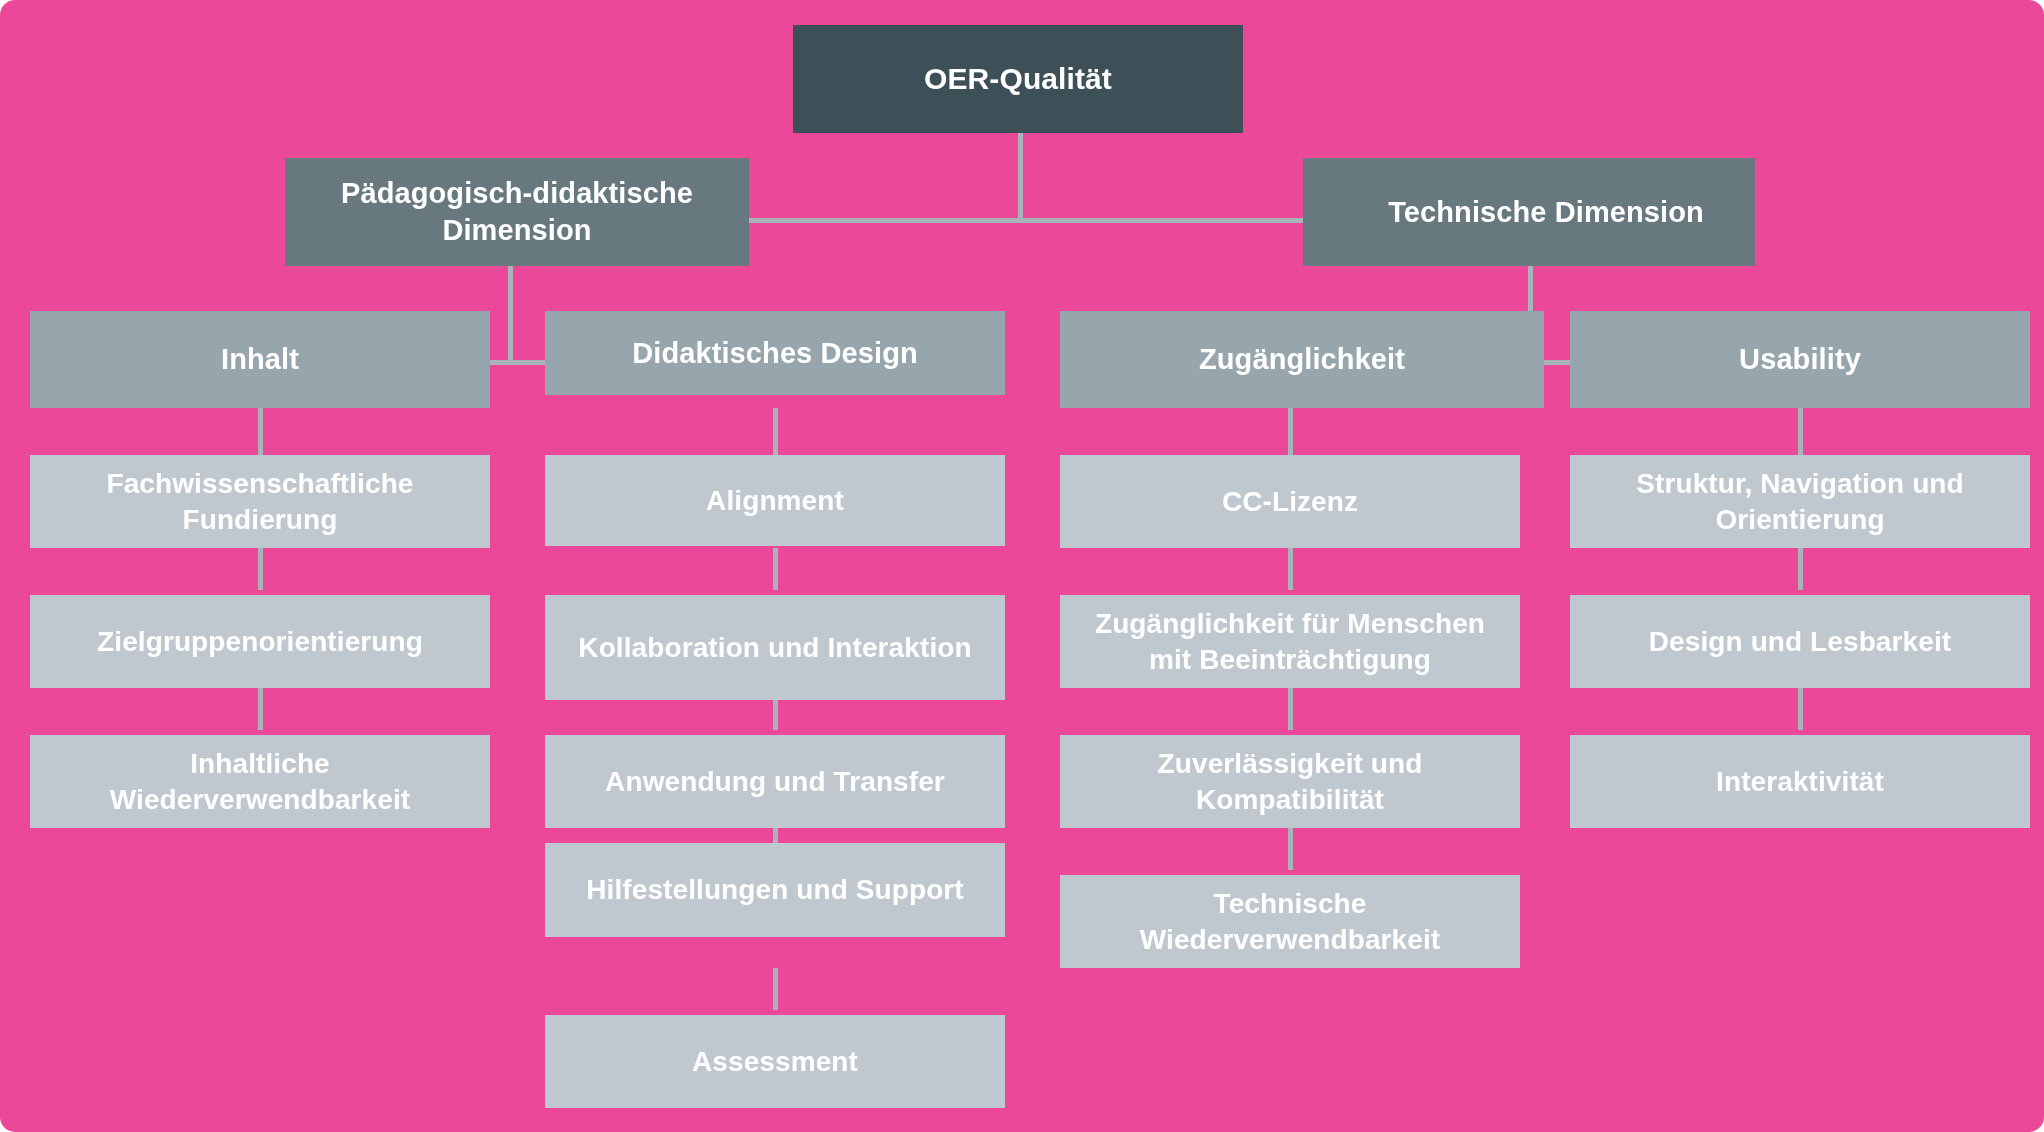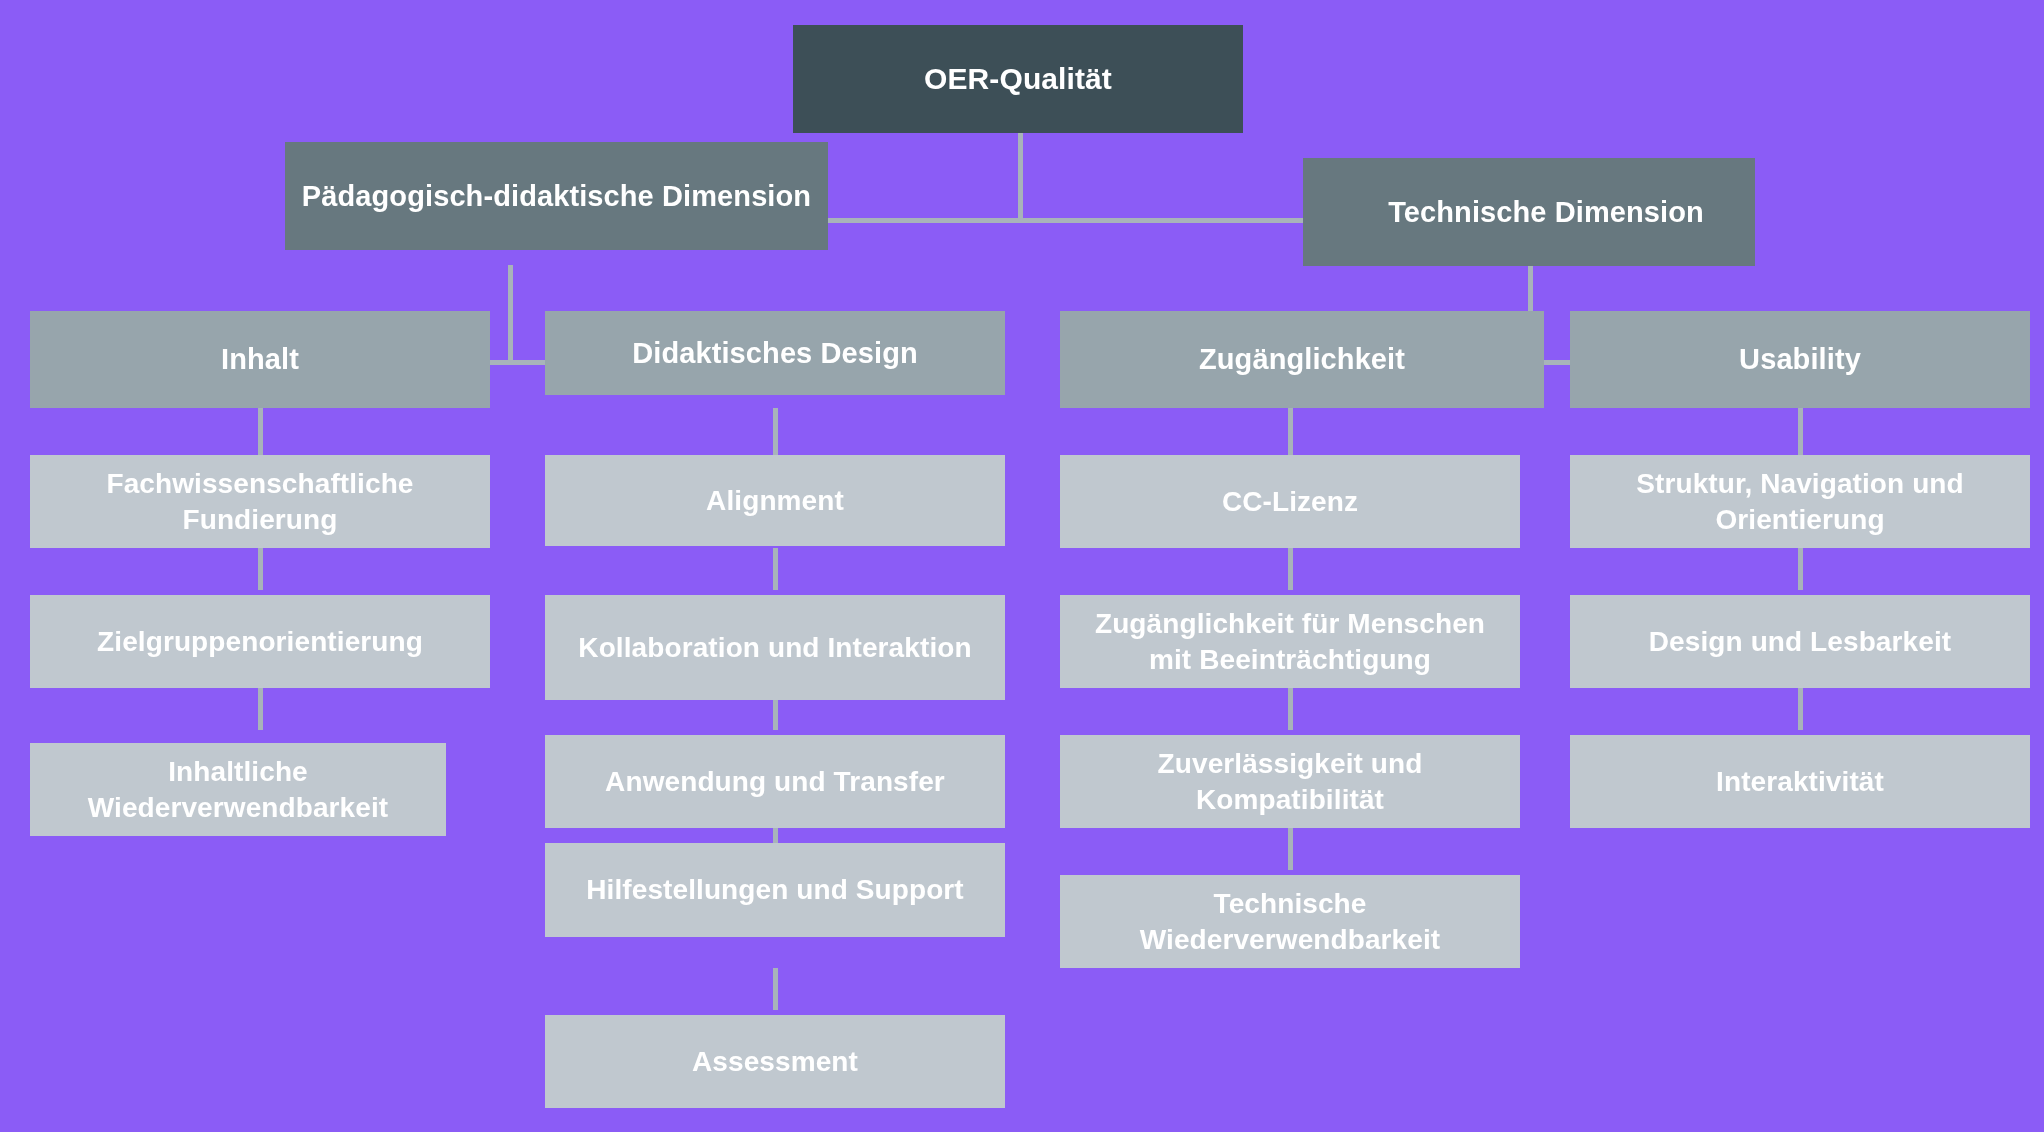--- a/index.html
+++ b/index.html
@@ -7,22 +7,23 @@
     padding: 0;
     background: #ffffff;
   }
   body {
     font-family: "Liberation Sans", sans-serif;
   }
   #chart-root {
     position: relative;
     width: 2044px;
     height: 1132px;
-    background: #8b5cf6;
+    background: #ec4899;
     overflow: hidden;
+    border-radius: 15px;
   }
   .node {
     position: absolute;
     display: flex;
     align-items: center;
     justify-content: center;
     text-align: center;
     color: #ffffff;
     font-weight: bold;
     line-height: 1.26;
@@ -84,35 +85,35 @@
   <div class="conn v" style="left:1288px; top:548px; height:42px;"></div>
   <div class="conn v" style="left:1288px; top:688px; height:42px;"></div>
   <div class="conn v" style="left:1288px; top:828px; height:42px;"></div>
 
   <div class="conn v" style="left:1798px; top:408px; height:52px;"></div>
   <div class="conn v" style="left:1798px; top:548px; height:42px;"></div>
   <div class="conn v" style="left:1798px; top:688px; height:42px;"></div>
 
   <div class="node l1" style="left:793px; top:25px; width:450px; height:108px;">OER-Qualität</div>
 
-  <div class="node l2" style="left:285px; top:142px; width:543px; height:108px;">Pädagogisch-didaktische Dimension</div>
+  <div class="node l2" style="left:285px; top:158px; width:464px; height:108px;">Pädagogisch-didaktische Dimension</div>
 
   <div class="node l2" style="left:1303px; top:158px; width:452px; height:108px;padding-left:44px;">Technische Dimension</div>
 
   <div class="node l3" style="left:30px; top:311px; width:460px; height:97px;">Inhalt</div>
 
   <div class="node l3" style="left:545px; top:311px; width:460px; height:84px;">Didaktisches Design</div>
 
   <div class="node l3" style="left:1060px; top:311px; width:484px; height:97px;">Zugänglichkeit</div>
 
   <div class="node l3" style="left:1570px; top:311px; width:460px; height:97px;">Usability</div>
 
   <div class="node l4" style="left:30px; top:455px; width:460px; height:93px;">Fachwissenschaftliche Fundierung</div>
   <div class="node l4" style="left:30px; top:595px; width:460px; height:93px;">Zielgruppenorientierung</div>
-  <div class="node l4" style="left:30px; top:735px; width:416px; height:93px;margin-top:8px;">Inhaltliche Wiederverwendbarkeit</div>
+  <div class="node l4" style="left:30px; top:735px; width:460px; height:93px;">Inhaltliche Wiederverwendbarkeit</div>
 
   <div class="node l4" style="left:545px; top:455px; width:460px; height:91px;">Alignment</div>
   <div class="node l4" style="left:545px; top:595px; width:460px; height:105px;">Kollaboration und Interaktion</div>
   <div class="node l4" style="left:545px; top:735px; width:460px; height:93px;">Anwendung und Transfer</div>
   <div class="node l4" style="left:545px; top:843px; width:460px; height:94px;">Hilfestellungen und Support</div>
   <div class="node l4" style="left:545px; top:1015px; width:460px; height:93px;">Assessment</div>
 
   <div class="node l4" style="left:1060px; top:455px; width:460px; height:93px;">CC-Lizenz</div>
   <div class="node l4" style="left:1060px; top:595px; width:460px; height:93px;">Zugänglichkeit für Menschen mit Beeinträchtigung</div>
   <div class="node l4" style="left:1060px; top:735px; width:460px; height:93px;">Zuverlässigkeit und Kompatibilität</div>

